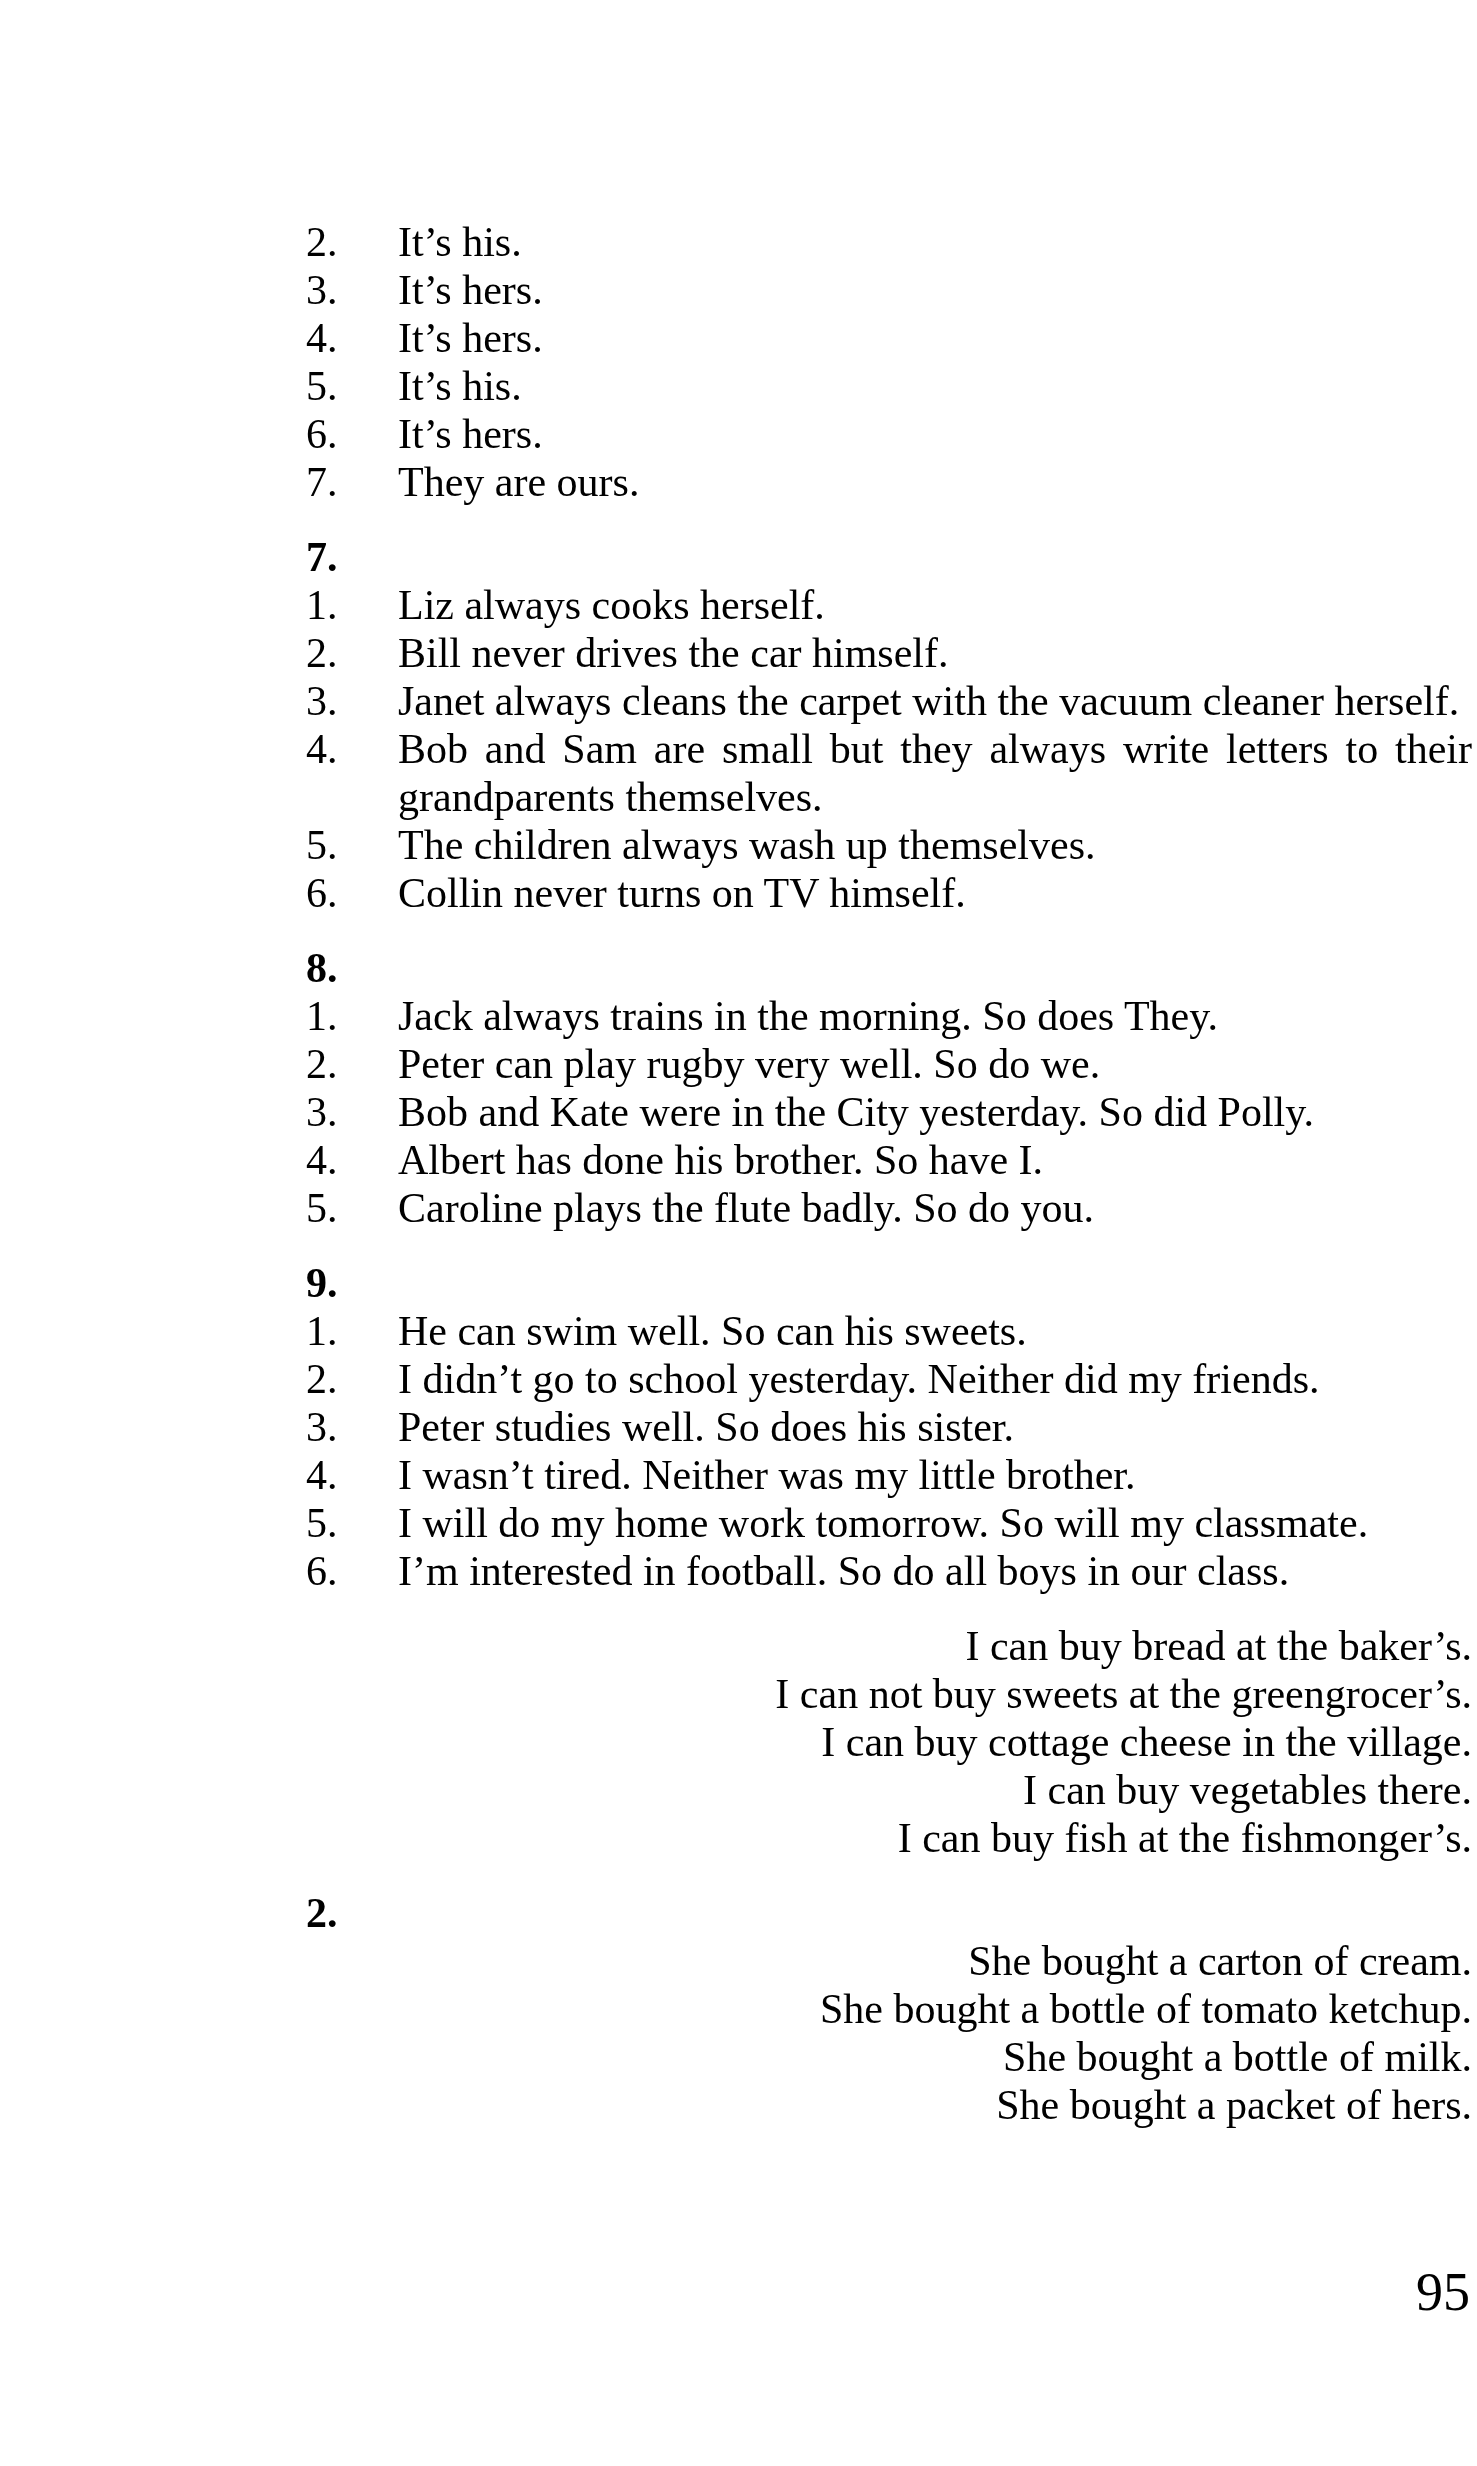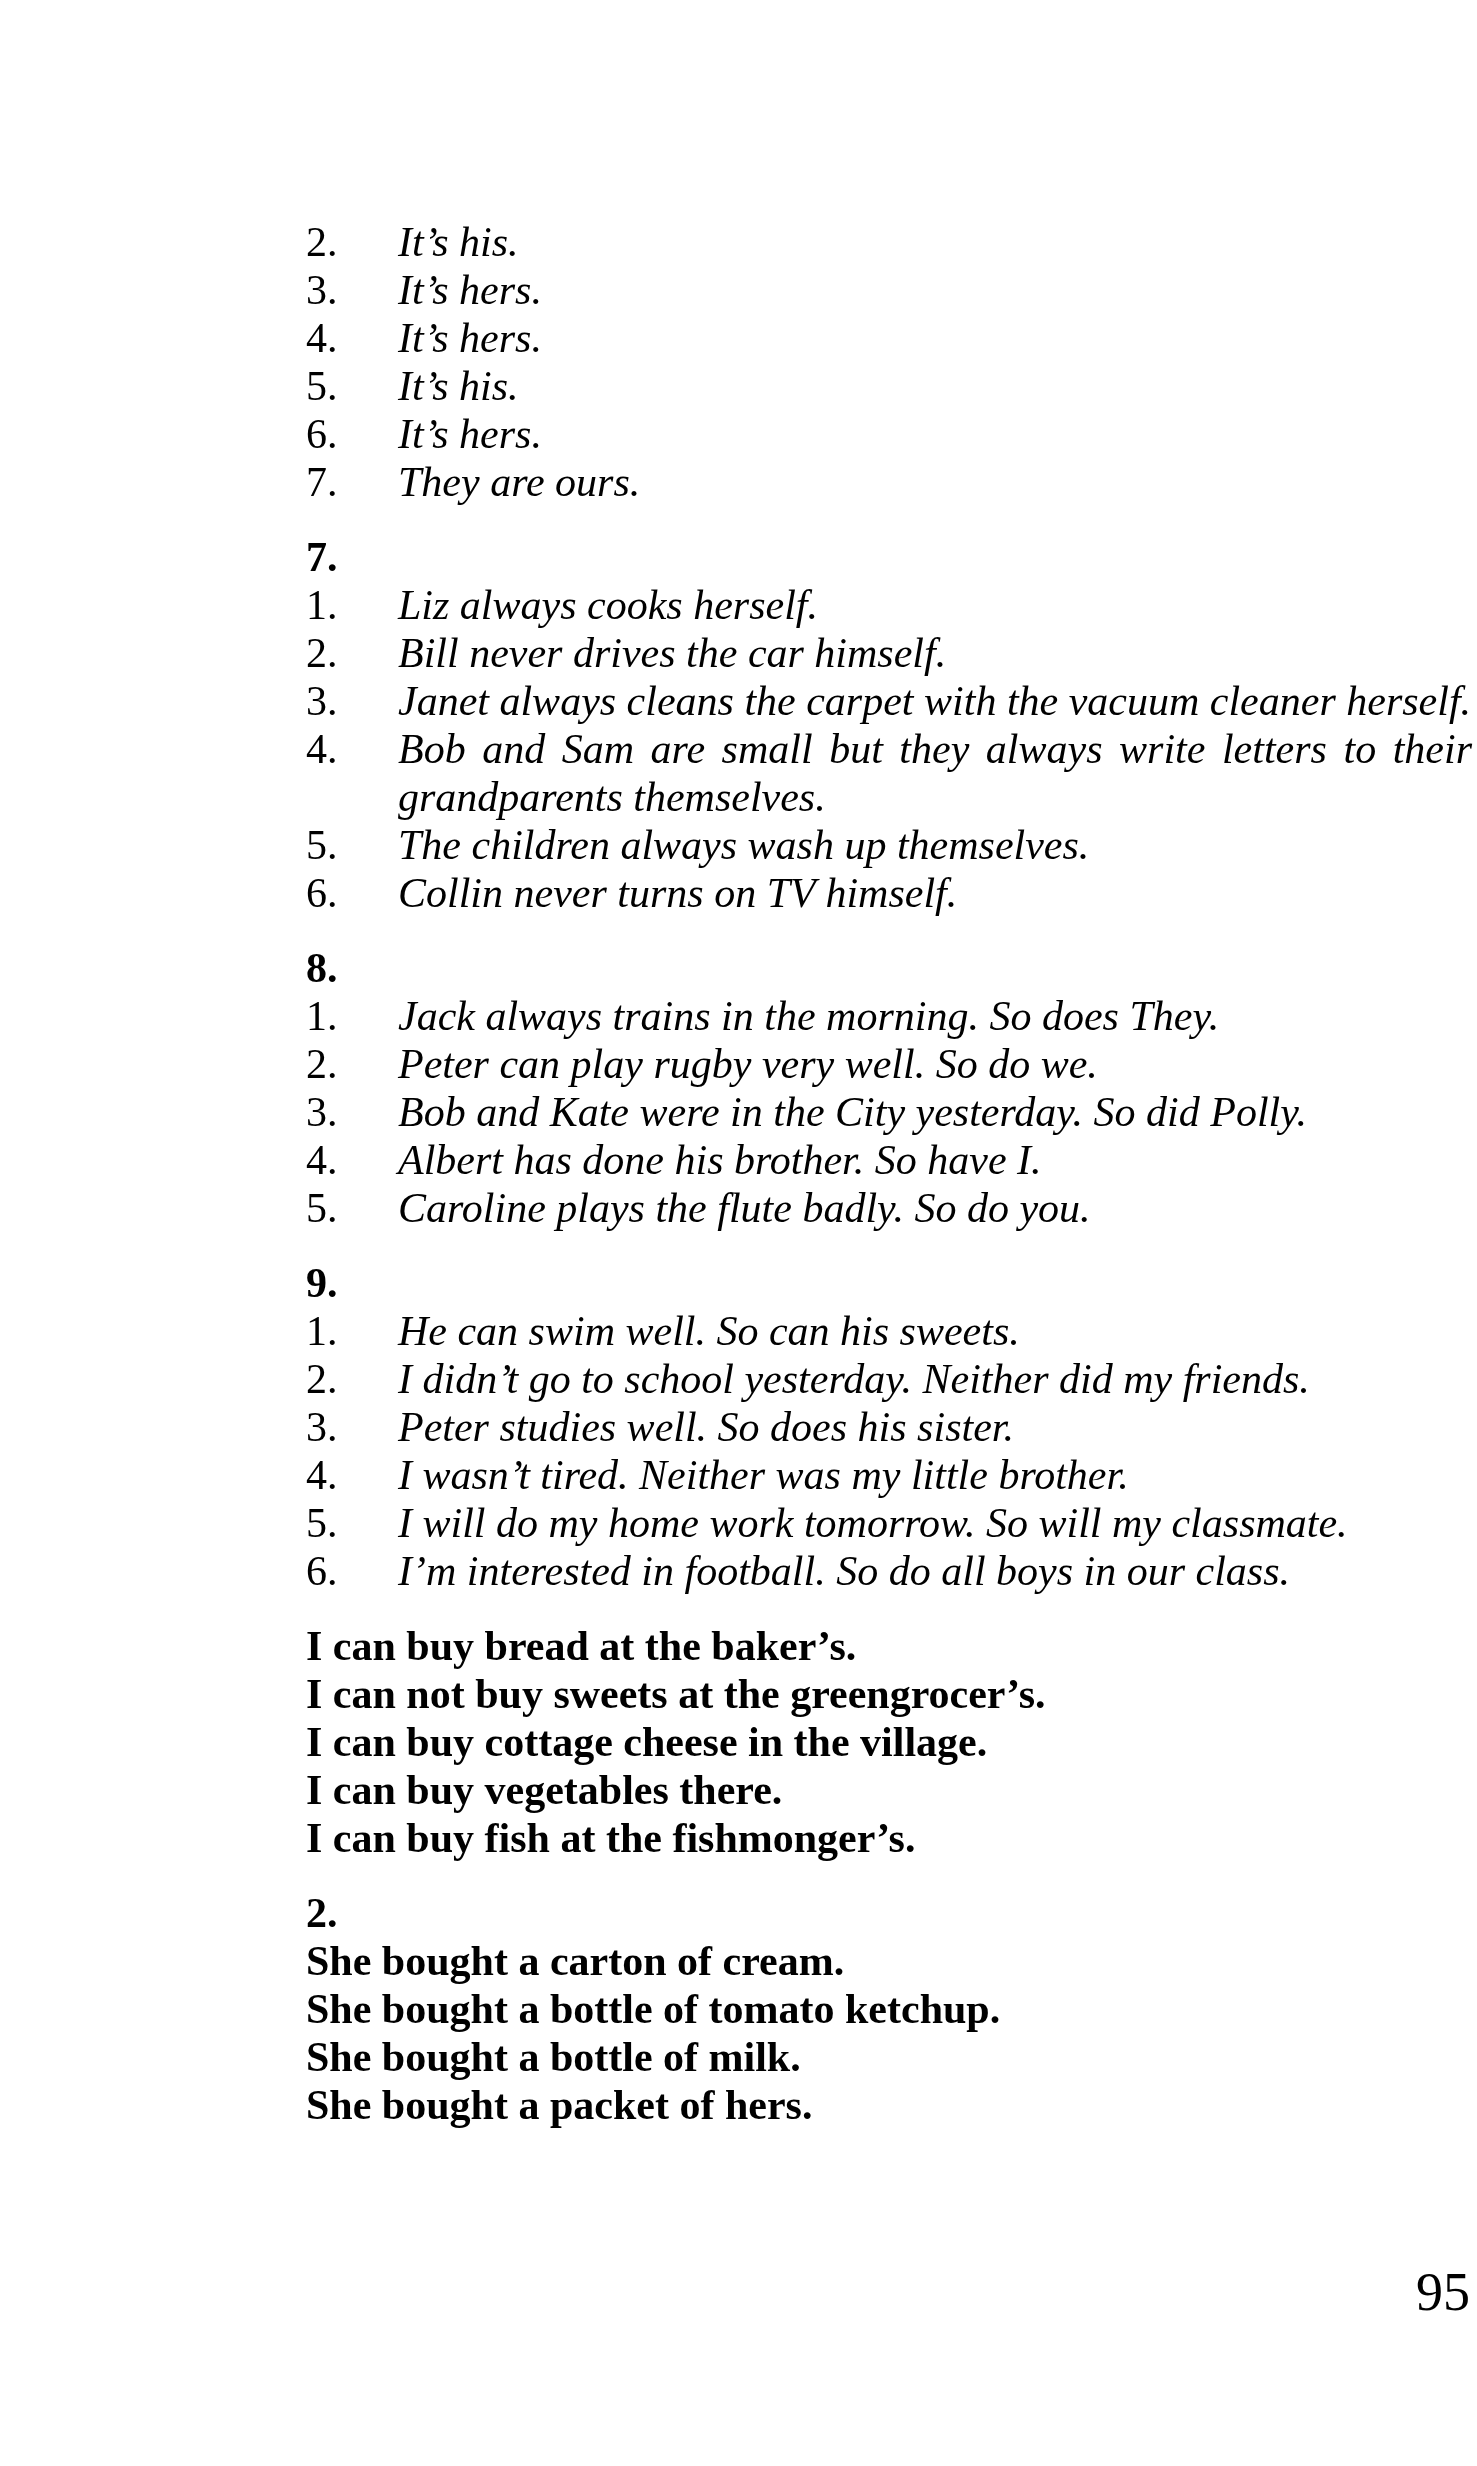--- a/index.html
+++ b/index.html
@@ -29,23 +29,22 @@
   .sec-header {
     font-weight: 700;
   }
   .row { display: flex; }
   .row-num {
     flex: 0 0 92px;
   }
   .row-text {
     flex: 1 1 auto;
     text-align: justify;
-    font-style: italic;
   }
-  .plain-line { text-align: left; font-weight: bold; }
+  .plain-line { text-align: right; }
   .page-number {
     position: absolute;
     top: 2268px;
     right: 8px;
     font-size: 54px;
     line-height: 48px;
   }
 </style>
 </head>
 <body>

